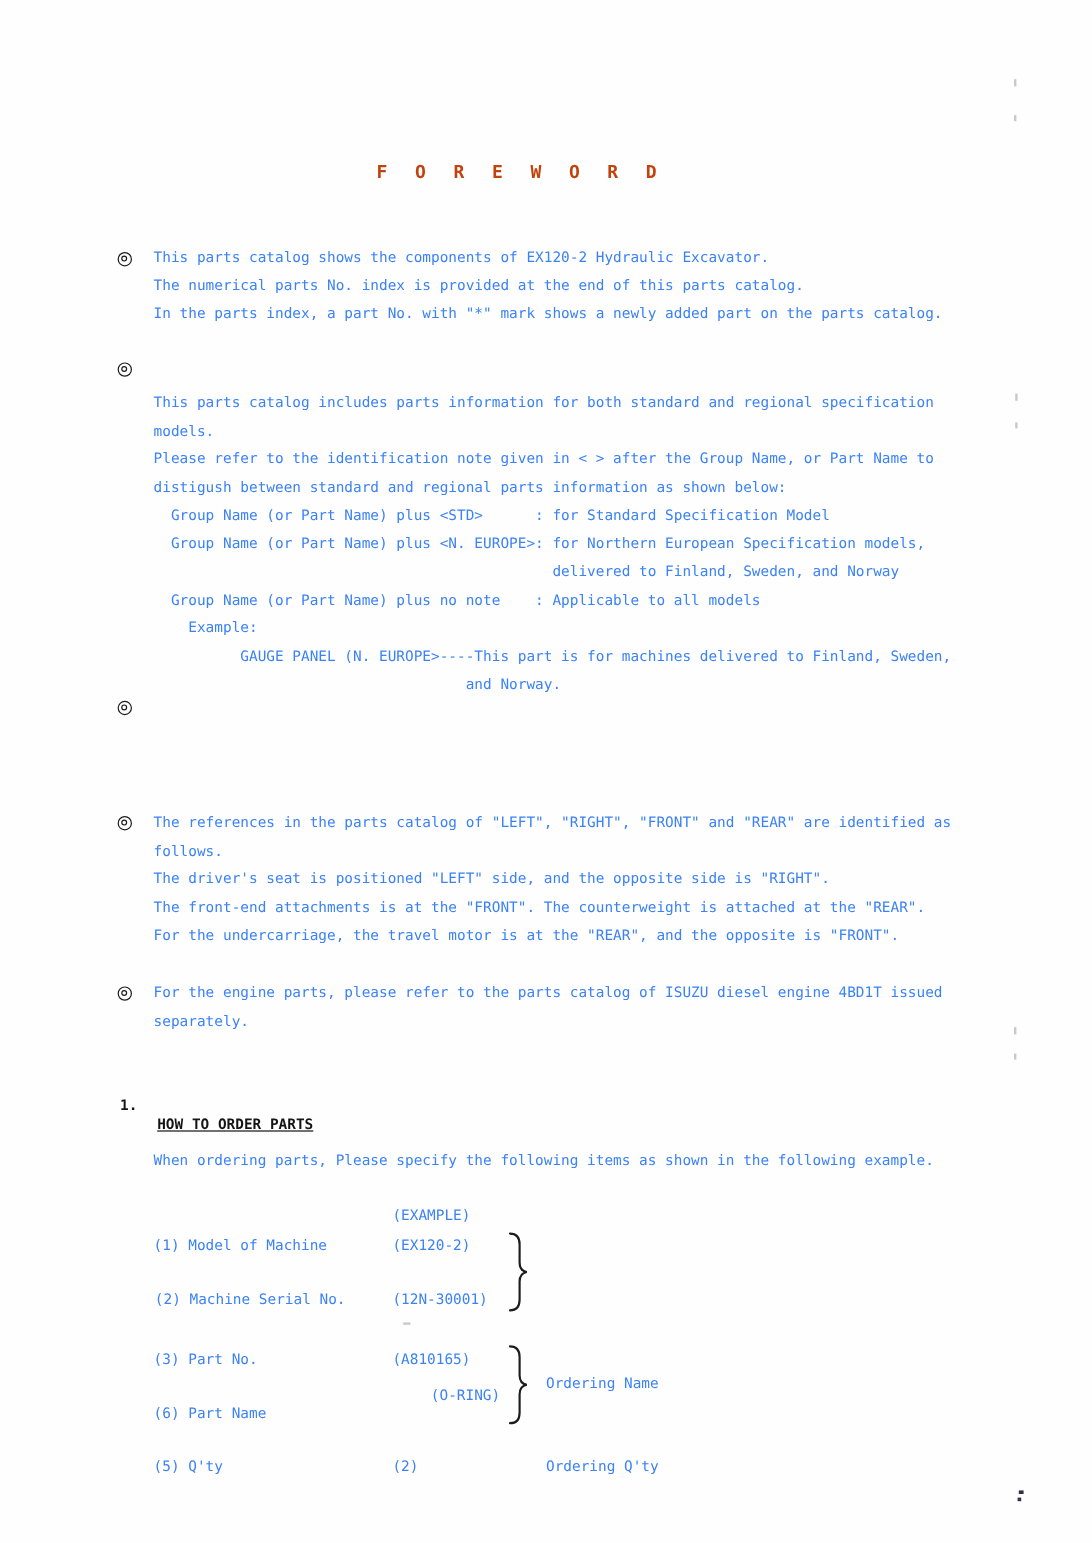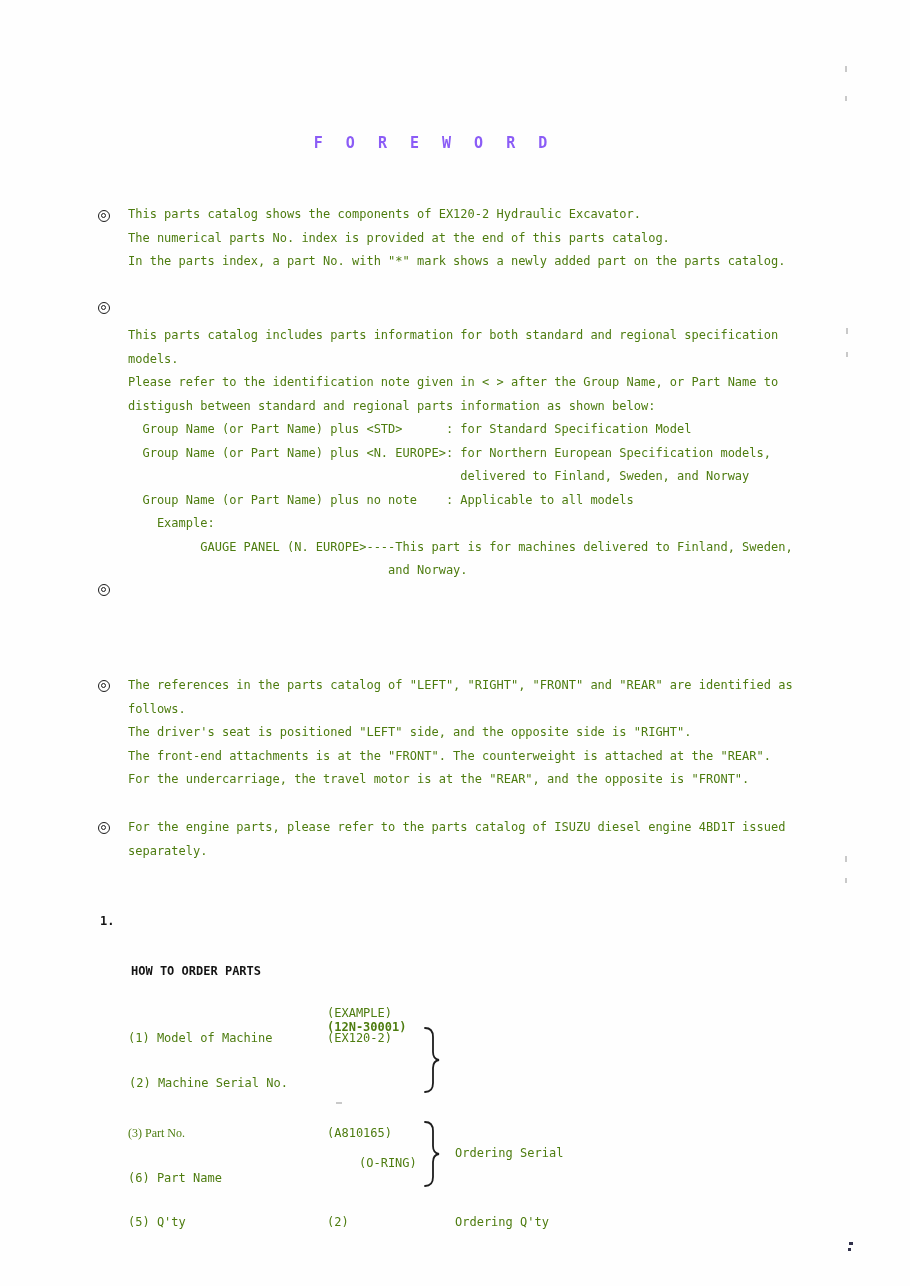--- a/index.html
+++ b/index.html
@@ -8,28 +8,28 @@
     width:910px;height:1286px;
     background:#fefefe;
     overflow:hidden;
     font-family:"DejaVu Sans Mono", monospace;
     color:#1d1d1d;
   }
   .doc-title{
     position:absolute;top:134px;left:0;width:868px;
     text-align:center;
     font-size:15px;font-weight:bold;letter-spacing:7px;
-    color:#8b5cf6;
+    color:#c2410c;
     white-space:pre;
   }
   .txtblock{
     position:absolute;
     font-size:12px;line-height:23.5px;
     white-space:pre;
-    color:#4d7c0f;
+    color:#3b82f6;
   }
   .bullet-marker{
     position:absolute;width:12px;height:12px;
     border:1.6px solid #1d1d1d;border-radius:50%;
     box-sizing:border-box;
   }
   .bullet-marker::after{
     content:"";position:absolute;left:2px;top:2px;width:5px;height:5px;
     border:1.3px solid #1d1d1d;border-radius:50%;box-sizing:border-box;
   }
@@ -71,52 +71,53 @@
 follows.
 The driver's seat is positioned "LEFT" side, and the opposite side is "RIGHT".
 The front-end attachments is at the "FRONT". The counterweight is attached at the "REAR".
 For the undercarriage, the travel motor is at the "REAR", and the opposite is "FRONT".</div>
 
   <span class="bullet-marker" style="left:98px;top:822px;"></span>
   <div class="txtblock" style="left:128px;top:816px;">For the engine parts, please refer to the parts catalog of ISUZU diesel engine 4BD1T issued
 separately.</div>
 
   <div class="txtblock heading" style="left:100px;top:910px;">1.</div>
-  <div class="txtblock heading" style="left:131px;top:960px;">HOW TO ORDER PARTS</div>
+  <div class="txtblock heading" style="left:131px;top:926px;text-decoration:underline;">HOW TO ORDER PARTS</div>
 
+  <div class="txtblock" style="left:128px;top:956px;">When ordering parts, Please specify the following items as shown in the following example.</div>
 
   <div class="txtblock" style="left:327px;top:1002px;">(EXAMPLE)</div>
 
   <div class="txtblock" style="left:128px;top:1027px;">(1) Model of Machine</div>
   <div class="txtblock" style="left:327px;top:1027px;">(EX120-2)</div>
 
   <div class="txtblock" style="left:129px;top:1072px;">(2) Machine Serial No.</div>
-  <div class="txtblock" style="left:327px;top:1016px;font-weight:bold;">(12N-30001)</div>
+  <div class="txtblock" style="left:327px;top:1072px;">(12N-30001)</div>
 
-  <div class="txtblock" style="left:128px;top:1122px;font-family:Liberation Serif, serif;">(3) Part No.</div>
+  <div class="txtblock" style="left:128px;top:1122px;">(3) Part No.</div>
   <div class="txtblock" style="left:327px;top:1122px;">(A810165)</div>
 
   <div class="txtblock" style="left:128px;top:1167px;">(6) Part Name</div>
   <div class="txtblock" style="left:327px;top:1152px;margin-left:32px;">(O-RING)</div>
 
   <div class="txtblock" style="left:128px;top:1211px;">(5) Q'ty</div>
   <div class="txtblock" style="left:327px;top:1211px;">(2)</div>
 
   <div class="brace" style="left:421px;top:1026px;">
     <svg width="20" height="68" viewBox="0 0 20 68">
       <path d="M4,2 Q12,2 12,11 L12,26 Q12,33 18,34 Q12,35 12,42 L12,57 Q12,66 4,66" fill="none" stroke="#1d1d1d" stroke-width="1.8" stroke-linecap="round"></path>
     </svg>
   </div>
   <div class="brace" style="left:421px;top:1120px;">
     <svg width="20" height="68" viewBox="0 0 20 68">
       <path d="M4,2 Q12,2 12,11 L12,26 Q12,33 18,34 Q12,35 12,42 L12,57 Q12,66 4,66" fill="none" stroke="#1d1d1d" stroke-width="1.8" stroke-linecap="round"></path>
     </svg>
   </div>
 
-  <div class="txtblock" style="left:455px;top:1142px;">Ordering Serial</div>
+  <div class="txtblock" style="left:455px;top:1142px;">Ordering Name</div>
   <div class="txtblock" style="left:455px;top:1211px;">Ordering Q'ty</div>
 
   <div class="speck" style="left:845px;top:66px;width:2px;height:6px;"></div>
   <div class="speck" style="left:845px;top:96px;width:2px;height:5px;"></div>
   <div class="speck" style="left:846px;top:328px;width:2px;height:6px;"></div>
   <div class="speck" style="left:846px;top:352px;width:2px;height:5px;"></div>
   <div class="speck" style="left:845px;top:856px;width:2px;height:6px;"></div>
   <div class="speck" style="left:845px;top:878px;width:2px;height:5px;"></div>
   <div class="speck" style="left:336px;top:1102px;width:6px;height:2px;"></div>
   <div class="speck dark" style="left:849px;top:1242px;width:4px;height:3px;"></div>

